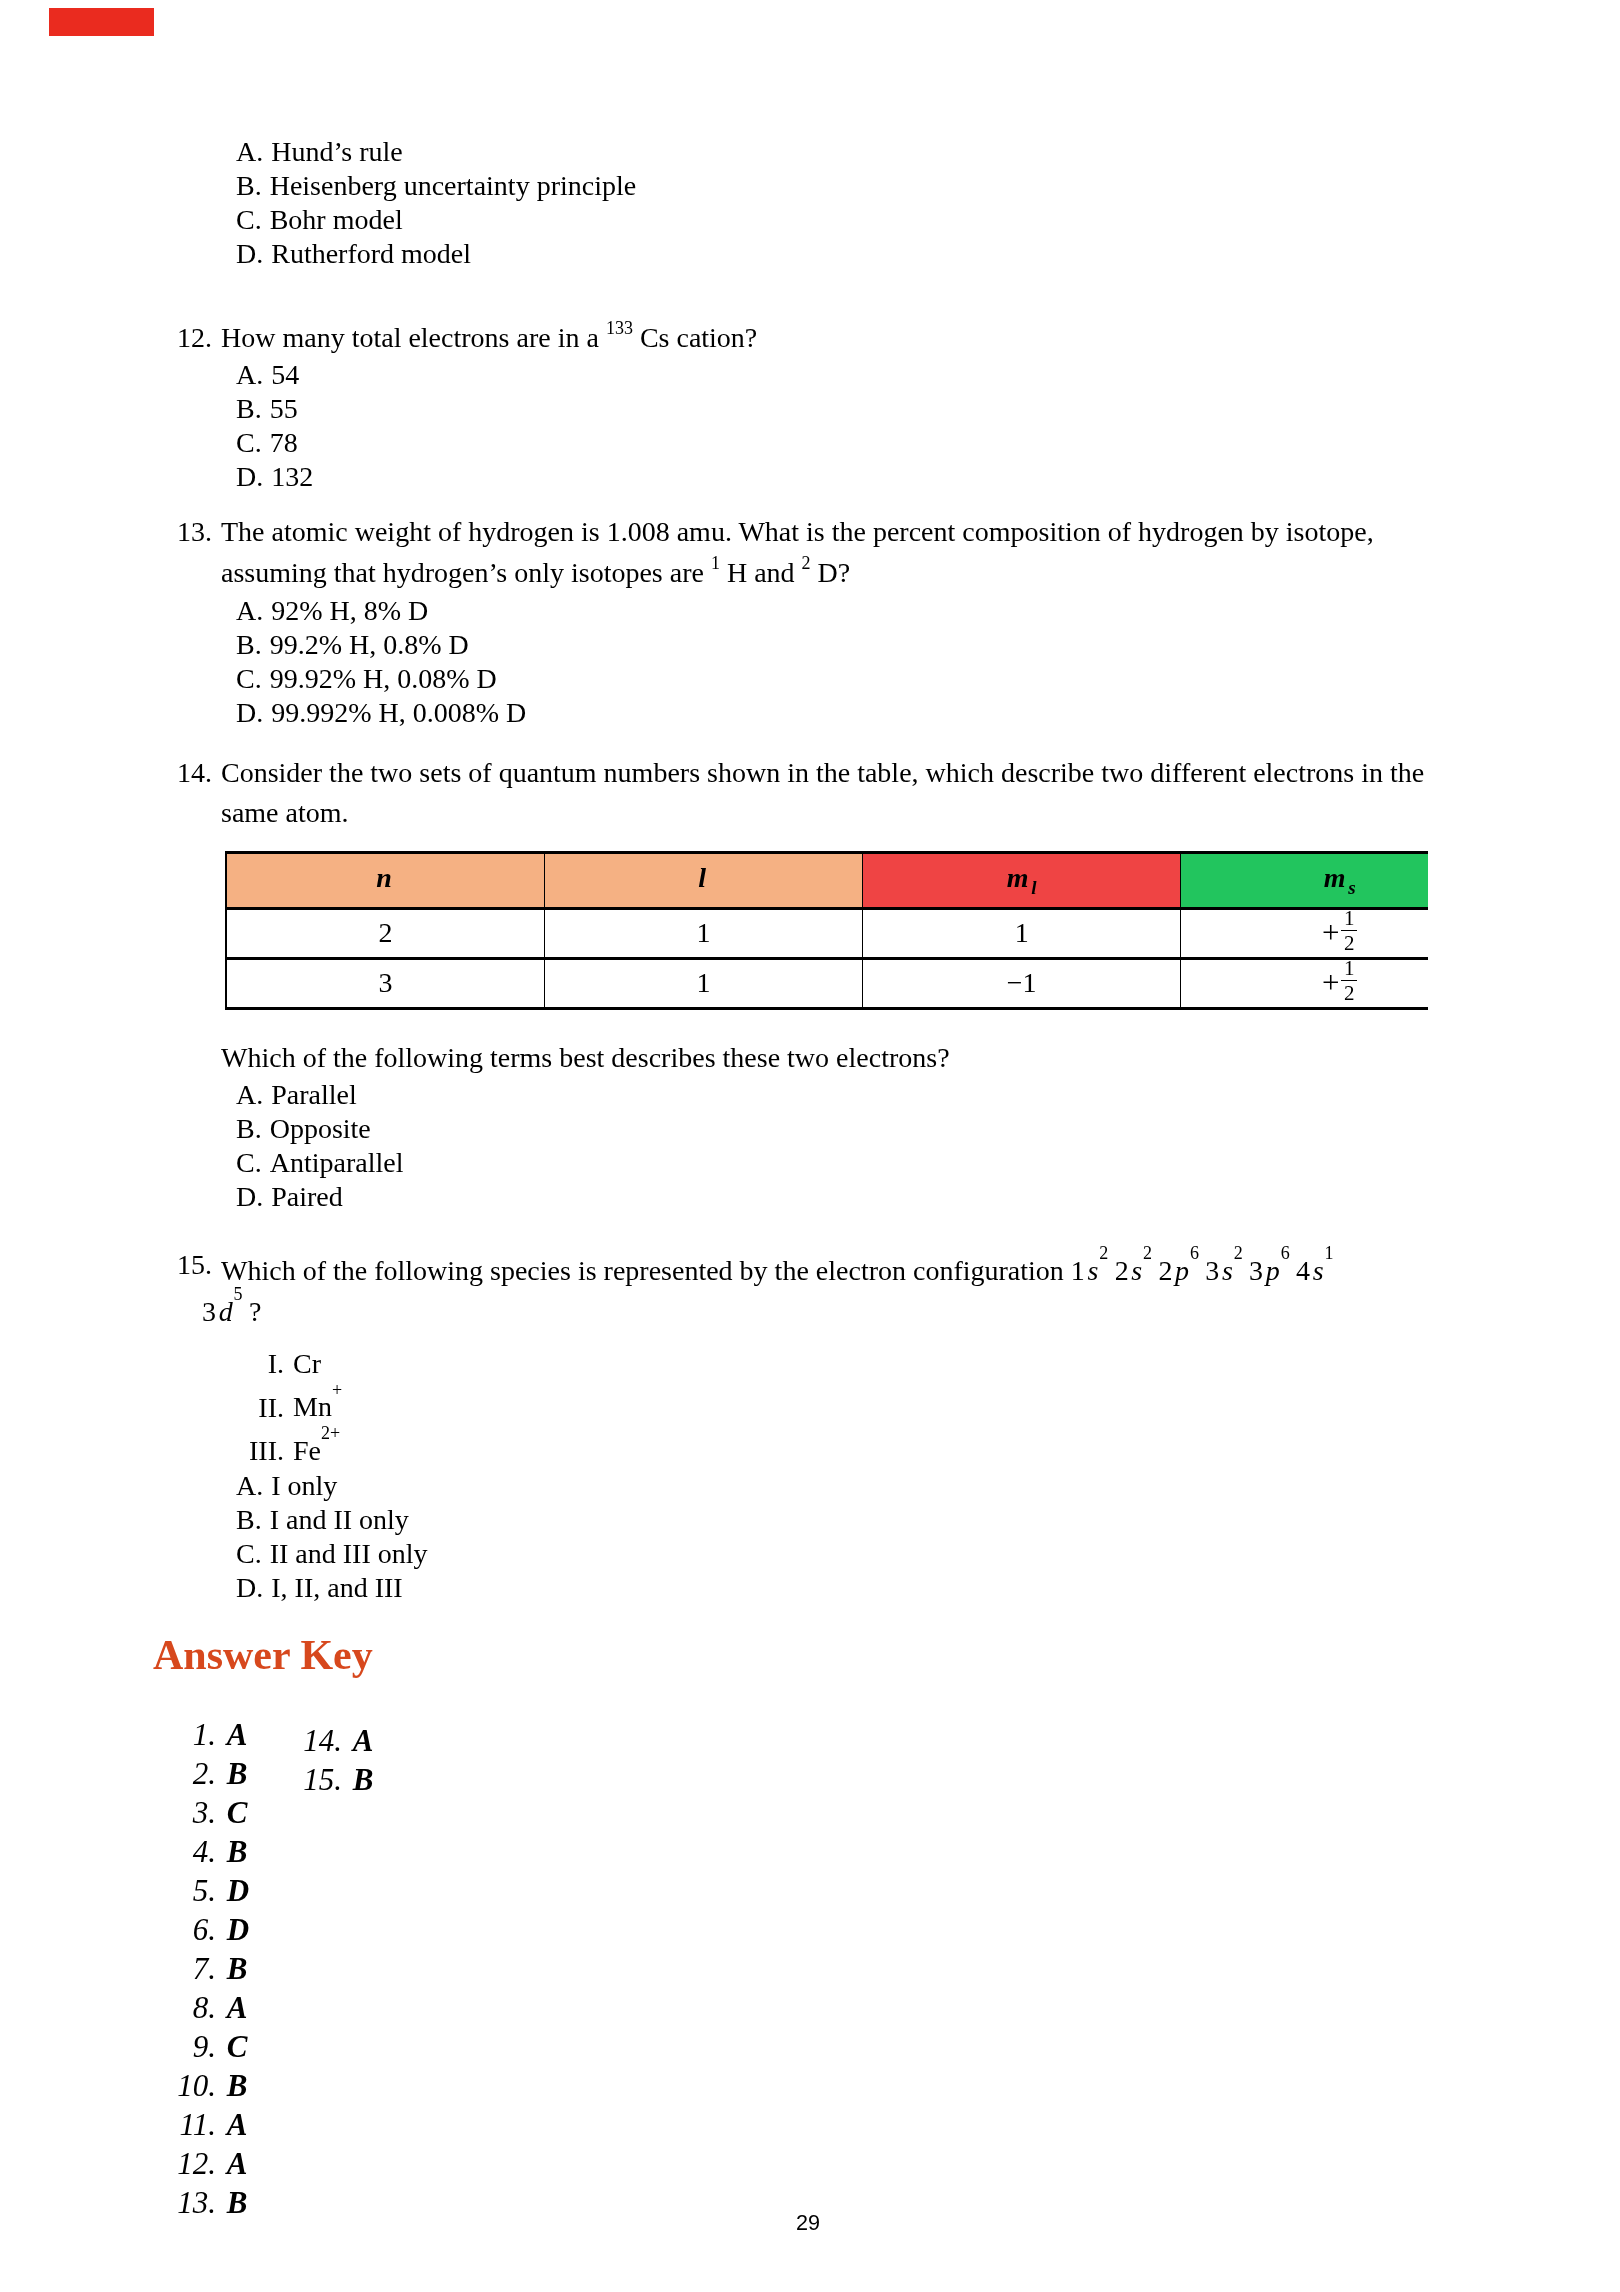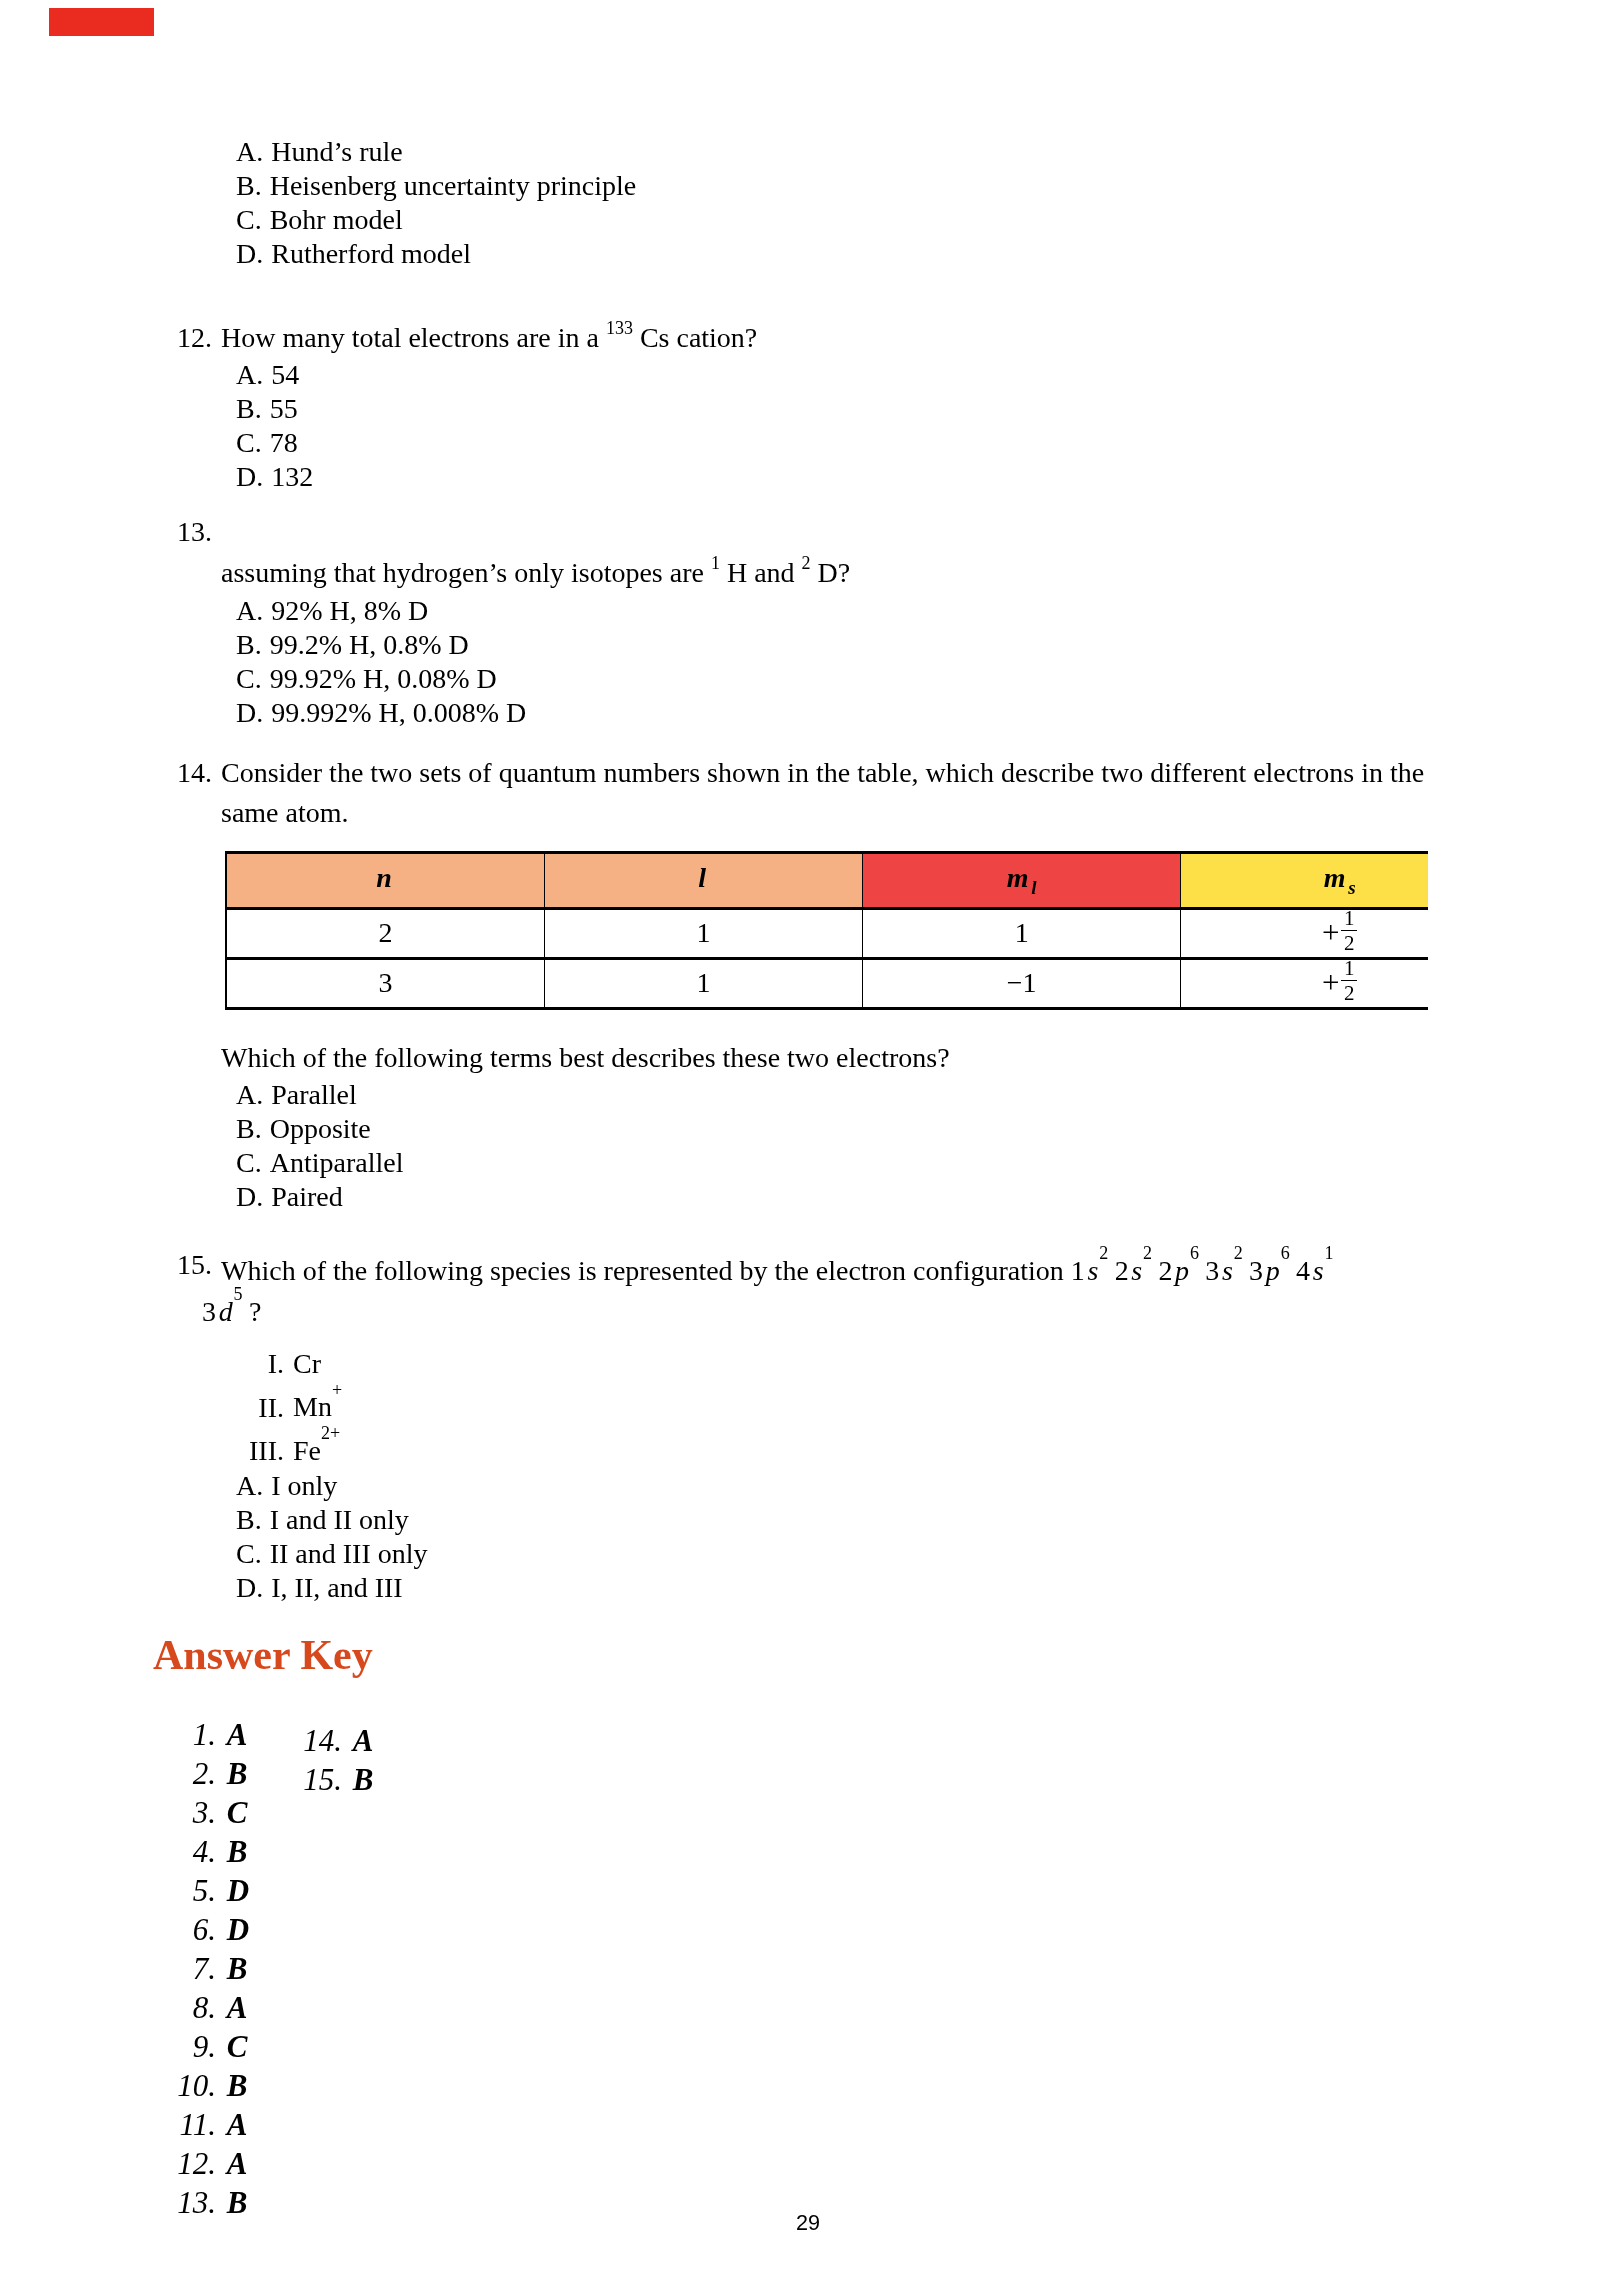--- a/index.html
+++ b/index.html
@@ -72,40 +72,41 @@
   <div class="qline q-num" style="top:317px">12.</div>
   <div class="qline q-body" style="top:317px"><span>How many total electrons are in a </span><span class="sp-sup">133</span><span> Cs cation?</span></div>
   <div class="opts" style="top:358px">
     <div class="opt"><span class="opt-label">A.</span><span>54</span></div>
     <div class="opt"><span class="opt-label">B.</span><span>55</span></div>
     <div class="opt"><span class="opt-label">C.</span><span>78</span></div>
     <div class="opt"><span class="opt-label">D.</span><span>132</span></div>
   </div>
 
   <div class="qline q-num" style="top:511px">13.</div>
+  <div class="qline q-body" style="top:511px">The atomic weight of hydrogen is 1.008 amu. What is the percent composition of hydrogen by isotope,</div>
   <div class="qline q-body" style="top:552px"><span>assuming that hydrogen’s only isotopes are </span><span class="sp-sup">1</span><span> H and </span><span class="sp-sup">2</span><span> D?</span></div>
   <div class="opts" style="top:594px">
     <div class="opt"><span class="opt-label">A.</span><span>92% H, 8% D</span></div>
     <div class="opt"><span class="opt-label">B.</span><span>99.2% H, 0.8% D</span></div>
     <div class="opt"><span class="opt-label">C.</span><span>99.92% H, 0.08% D</span></div>
     <div class="opt"><span class="opt-label">D.</span><span>99.992% H, 0.008% D</span></div>
   </div>
 
   <div class="qline q-num" style="top:752px">14.</div>
   <div class="qline q-body" style="top:752px">Consider the two sets of quantum numbers shown in the table, which describe two different electrons in the</div>
   <div class="qline q-body" style="top:792px">same atom.</div>
 
   <div class="qtable-wrap">
     <table class="qtable">
       <tbody>
           <tr>
         <th style="background: rgb(245, 177, 131);"><span>n</span><span class="hdr-sub"></span></th>
         <th style="background: rgb(245, 177, 131);"><span>l</span><span class="hdr-sub"></span></th>
         <th style="background: #ef4444;"><span>m</span><span class="hdr-sub">l</span></th>
-        <th style="background: #fde047;"><span>m</span><span class="hdr-sub">s</span></th>
+        <th style="background: #22c55e;"><span>m</span><span class="hdr-sub">s</span></th>
       </tr>
       <tr>
         <td>2</td>
         <td>1</td>
         <td>1</td>
         <td><span class="ms-sign">+</span><span class="frac">
                 <span class="fnum">1</span>
                 <span class="fden">2</span>
               </span></td>
       </tr>

